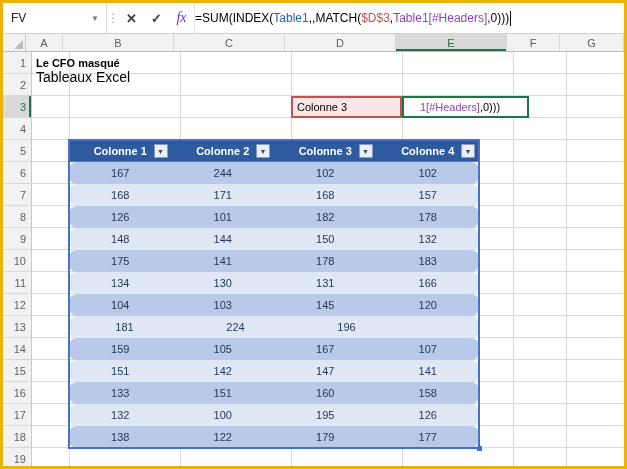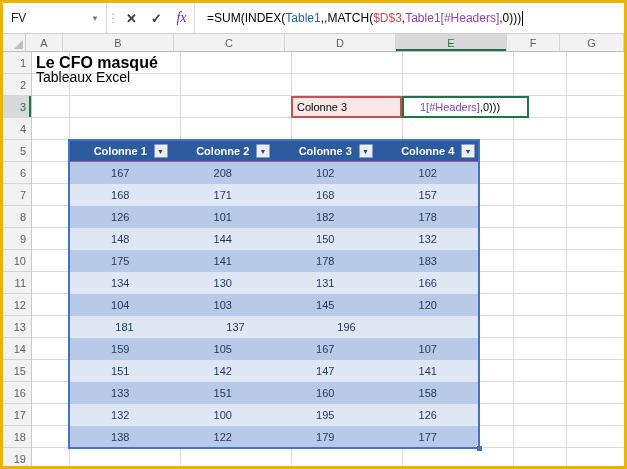--- a/index.html
+++ b/index.html
@@ -12,21 +12,21 @@
 
   
   .formula-bar { display:flex; align-items:stretch; height:31px; background:#fff; border-bottom:1px solid #CFCFCF; }
   .name-box { width:104px; display:flex; align-items:center; padding-left:8px; border-right:1px solid #D9D9D9; }
   .nb-val { flex:1; font-size:12px; color:#222; }
   .nb-arrow { font-size:8px; color:#777; padding:0 7px; }
   .fb-divider { width:12px; display:flex; align-items:center; justify-content:center; color:#A6A6A6; font-size:12px; }
   .fb-btn { width:25px; display:flex; align-items:center; justify-content:center; font-size:13px; color:#3E3E3E; cursor:default; background:transparent; border:none; }
   .fb-cancel, .fb-enter { font-weight:bold; }
   .fb-fx { font-family:"Liberation Serif", serif; font-style:italic; font-size:14px; color:#6d28d9; }
-  .formula-field { flex:1; display:flex; align-items:center; padding-left:12px; font-size:12px; white-space:nowrap; overflow:hidden; border-left:1px solid #E3E3E3; }
+  .formula-field { flex:1; display:flex; align-items:center; padding-left:0; font-size:12px; white-space:nowrap; overflow:hidden; border-left:1px solid #E3E3E3; }
   .caret { width:1px; height:15px; background:#000; margin-left:1px; flex:0 0 auto; }
 
   
   .chead { display:flex; height:18px; background:#F2F2F2; border-bottom:1px solid #BDBDBD; }
   .corner { width:29px; position:relative; border-right:1px solid #C9C9C9; }
   .corner-tri { position:absolute; right:2px; bottom:2px; width:0; height:0; border-bottom:9px solid #BDBDBD; border-left:9px solid transparent; }
   .col-h { height:100%; display:flex; align-items:center; justify-content:center; font-size:11px; color:#5F5F5F; border-right:1px solid #D6D6D6; }
   .col-h.sel { background:#D9D9D9; color:var(--green); box-shadow:inset 0 -2px 0 var(--green); }
 
   
@@ -43,33 +43,33 @@
       linear-gradient(#DADADA,#DADADA),
       linear-gradient(#DADADA,#DADADA),
       linear-gradient(#DADADA,#DADADA),
       linear-gradient(#DADADA,#DADADA),
       linear-gradient(#DADADA,#DADADA);
     background-size:auto auto,1px 100%,1px 100%,1px 100%,1px 100%,1px 100%,1px 100%;
     background-position:0 0,37px 0,148px 0,259px 0,370px 0,481px 0,534px 0;
     background-repeat:repeat,no-repeat,no-repeat,no-repeat,no-repeat,no-repeat,no-repeat;
   }
 
-  .cell-a1 { position:absolute; left:4px; top:0; height:22px; line-height:22px; font-size:16px; font-weight:bold; color:#000; white-space:nowrap; }
+  .cell-a1 { position:absolute; left:4px; top:0; height:22px; line-height:22px; font-size:11px; font-weight:bold; color:#000; white-space:nowrap; }
   .cell-a2 { position:absolute; left:4px; top:14px; height:22px; line-height:22px; font-size:14px; color:#000; white-space:nowrap; }
 
   .cell-d3 { position:absolute; left:259px; top:44px; width:111px; height:22px; border:2px solid var(--red); background:#FBE7E7; font-size:11px; line-height:18px; padding-left:4px; color:#000; overflow:hidden; }
   .cell-e3 { position:absolute; left:370px; top:44px; width:127px; height:22px; border:2px solid var(--green); background:#fff; font-size:11px; line-height:18px; padding-left:16px; white-space:nowrap; overflow:hidden; }
 
   
   .xl-table { position:absolute; left:37px; top:88px; width:410px; height:308px; }
   .xl-table::after { content:""; position:absolute; left:-1px; right:-1px; top:-1px; bottom:-1px; border:2px solid var(--tborder); pointer-events:none; }
   .t-head { display:flex; height:22px; background:var(--thead); box-shadow:inset 0 0 0 1px #A158A1; }
   .th-cell { width:111px; position:relative; display:flex; align-items:center; justify-content:center; color:#fff; font-weight:bold; font-size:11px; }
   .filter-btn { position:absolute; right:4px; top:4px; width:14px; height:14px; background:#EAEEF5; border:1px solid #8C9CC0; border-radius:1px; display:flex; align-items:center; justify-content:center; font-size:7px; color:#33475E; line-height:1; }
-  .trow { display:flex; height:22px; }
+  .trow { display:flex; height:22px;border-radius:8px; }
   .trow:nth-child(odd) { background:var(--band-a); }
   .trow:nth-child(even) { background:var(--band-b); }
   .tcell { width:111px; text-align:center; line-height:22px; font-size:11px; color:#23395B; }
   .fill-handle { position:absolute; right:-4px; bottom:-4px; width:7px; height:7px; background:var(--tborder); border:1px solid #fff; }
 </style>
 </head>
 <body>
 
 <div class="app">
 
@@ -161,21 +161,21 @@
             <div class="th-cell">
               <span class="th-label">Colonne 4</span>
               <span class="filter-btn">
                 <span>▼</span>
               </span>
             </div>
           </div>
         <div id="t-body">
             <div class="trow">
               <div class="tcell">167</div>
-              <div class="tcell">208</div>
+              <div class="tcell">244</div>
               <div class="tcell">102</div>
               <div class="tcell">102</div>
             </div>
             <div class="trow">
               <div class="tcell">168</div>
               <div class="tcell">171</div>
               <div class="tcell">168</div>
               <div class="tcell">157</div>
             </div>
             <div class="trow">
@@ -203,21 +203,21 @@
               <div class="tcell">166</div>
             </div>
             <div class="trow">
               <div class="tcell">104</div>
               <div class="tcell">103</div>
               <div class="tcell">145</div>
               <div class="tcell">120</div>
             </div>
             <div class="trow">
               <div class="tcell">181</div>
-              <div class="tcell">137</div>
+              <div class="tcell">224</div>
               <div class="tcell">196</div>
             </div>
             <div class="trow">
               <div class="tcell">159</div>
               <div class="tcell">105</div>
               <div class="tcell">167</div>
               <div class="tcell">107</div>
             </div>
             <div class="trow">
               <div class="tcell">151</div>

